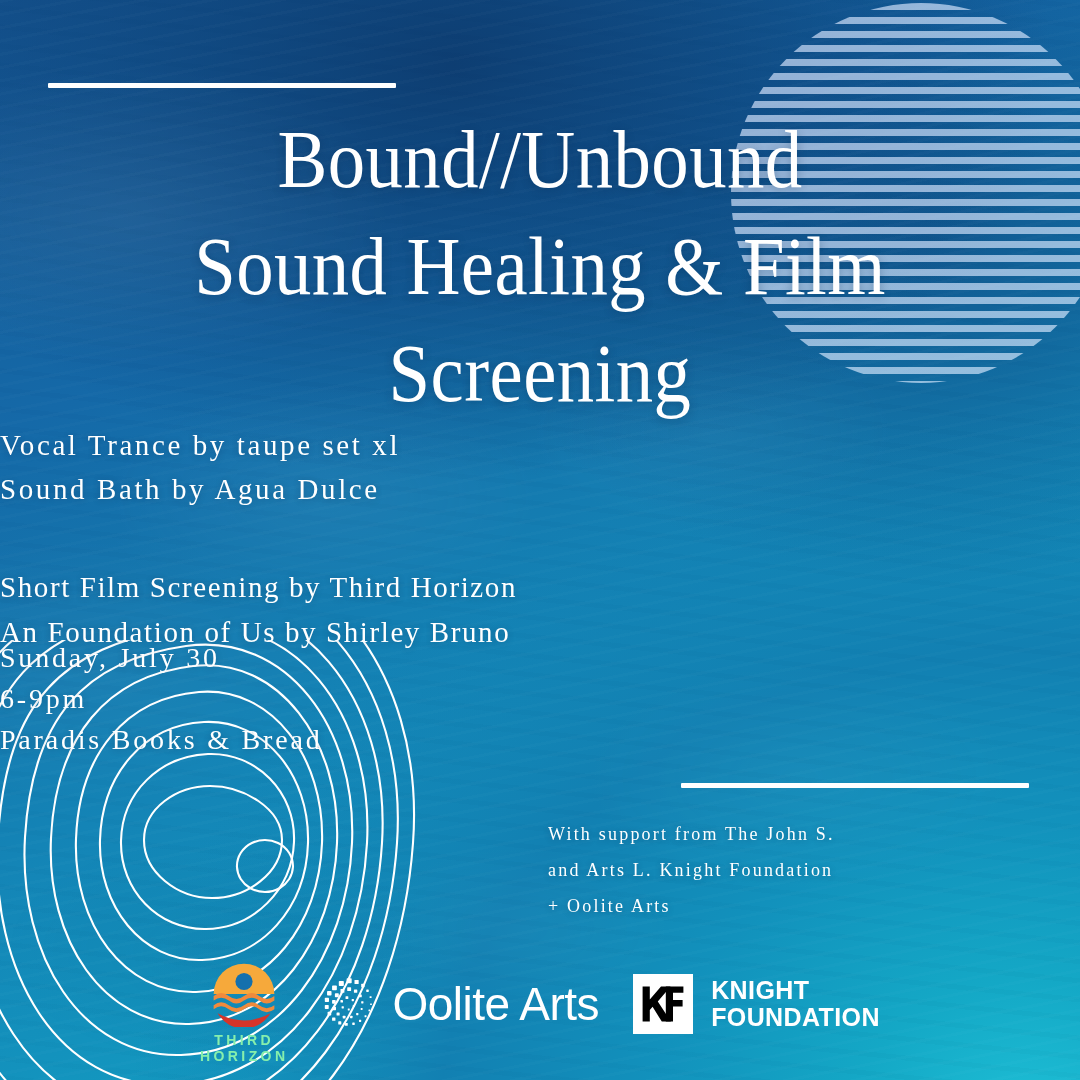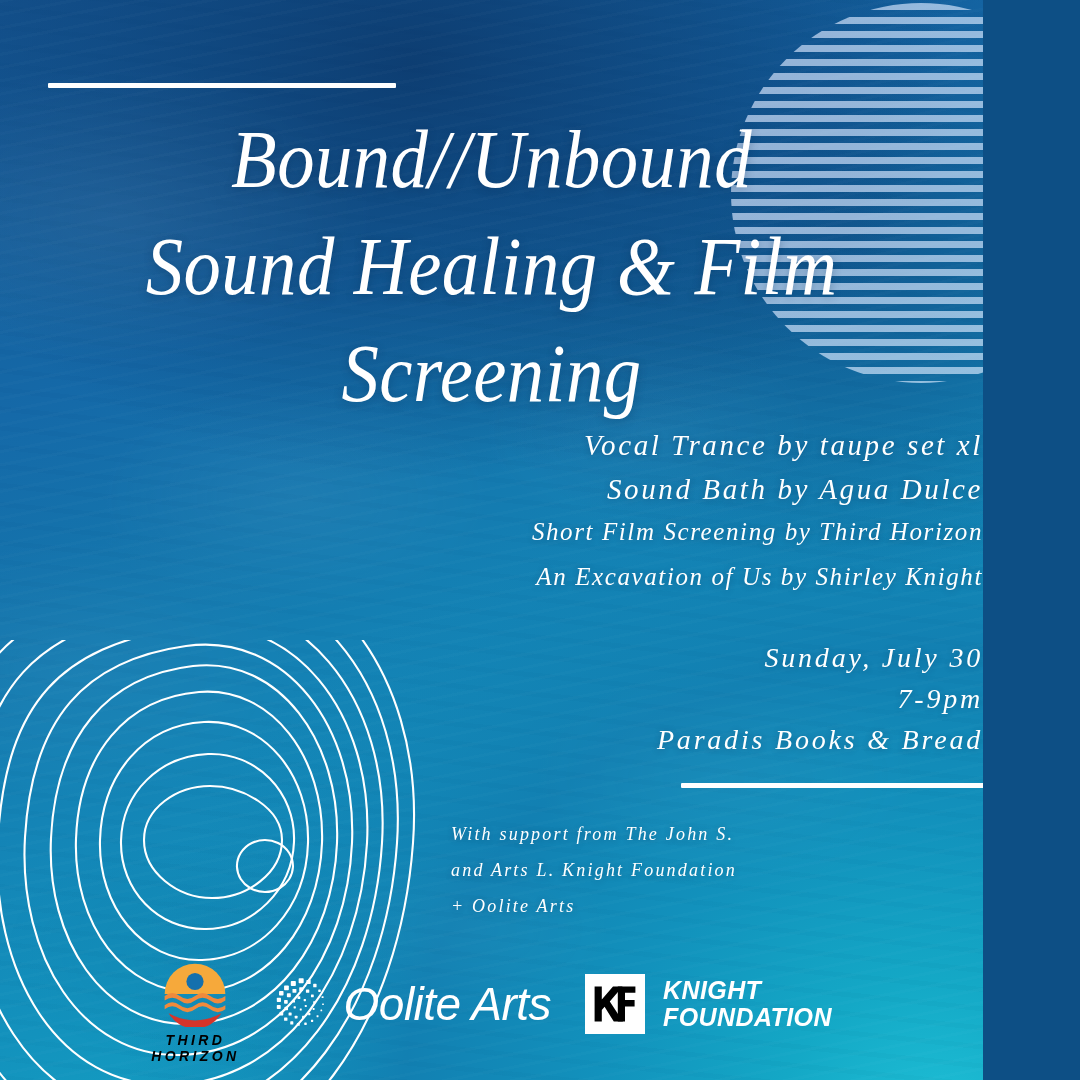--- a/index.html
+++ b/index.html
@@ -2,27 +2,26 @@
 <html><head>
 <meta charset="utf-8">
 <style>
   html, body {
     margin: 0;
     padding: 0;
     background: #0d4f85;
   }
   .poster {
     position: relative;
-    width: 983px;
+    width: 1080px;
     height: 1080px;
     overflow: hidden;
     font-family: "Liberation Serif", serif;
     color: #ffffff;
     background: #1570ad;
-    font-style: italic;
   }
 
   
   .bg-base {
     position: absolute; inset: 0;
     background:
       radial-gradient(120% 95% at 96% 104%, #1ec0d6 0%, #14a8c6 14%, #1291bc 30%, #1280b2 46%, rgba(18,124,172,0) 70%),
       linear-gradient(157deg,
         #14538f 0%,
         #155f9c 14%,
@@ -117,34 +116,34 @@
     font-weight: 400;
     letter-spacing: 0.5px;
     transform: scaleX(0.90);
     text-shadow: 0 2px 10px rgba(6,40,76,0.30);
   }
 
   
   .centered-block {
     position: absolute;
     left: 0; right: 0;
-    text-align: right;
+    text-align: left;
     font-family: "Liberation Serif", "DejaVu Serif", serif;
     font-weight: 400;
     text-shadow: 0 1px 6px rgba(6,40,76,0.28);
   }
   .performers {
     top: 423px;
     font-size: 29px;
     line-height: 44px;
     letter-spacing: 2.6px;
   }
   .film {
-    top: 509px;
-    font-size: 25px;
+    top: 565px;
+    font-size: 29px;
     line-height: 45px;
     letter-spacing: 1.6px;
   }
   .details {
     top: 637px;
     font-size: 28px;
     line-height: 41px;
     letter-spacing: 2.8px;
   }
 
@@ -177,21 +176,21 @@
 
   
   .th { flex-direction: column; align-items: center; gap: 5px; }
   .th-mark { width: 66px; height: 66px; display: block; }
   .th-name {
     font-size: 14px;
     font-weight: 700;
     letter-spacing: 3.4px;
     line-height: 16px;
     text-align: center;
-    color: #000000;
+    color: #86efac;
   }
 
   
   .oolite { gap: 14px; align-items: center; margin-bottom: 16px; }
   .oolite-mark { width: 56px; height: 56px; display: block; }
   .oolite-name {
     font-size: 46px;
     font-weight: 400;
     letter-spacing: -0.5px;
     color: #ffffff;
@@ -251,26 +250,26 @@
     <div>Screening</div>
   </div>
 
   <div class="centered-block performers">
     <div>Vocal Trance by taupe set xl</div>
     <div>Sound Bath by Agua Dulce</div>
   </div>
 
   <div class="centered-block film">
     <div>Short Film Screening by Third Horizon</div>
-    <div>An Excavation of Us by Shirley Knight</div>
+    <div>An Foundation of Us by Shirley Bruno</div>
   </div>
 
   <div class="centered-block details">
     <div>Sunday, July 30</div>
-    <div>7-9pm</div>
+    <div>6-9pm</div>
     <div>Paradis Books &amp; Bread</div>
   </div>
 
   <div class="support">
     <div>With support from The John S.</div>
     <div>and Arts L. Knight Foundation</div>
     <div>+ Oolite Arts</div>
   </div>
 
   <div class="logos">

